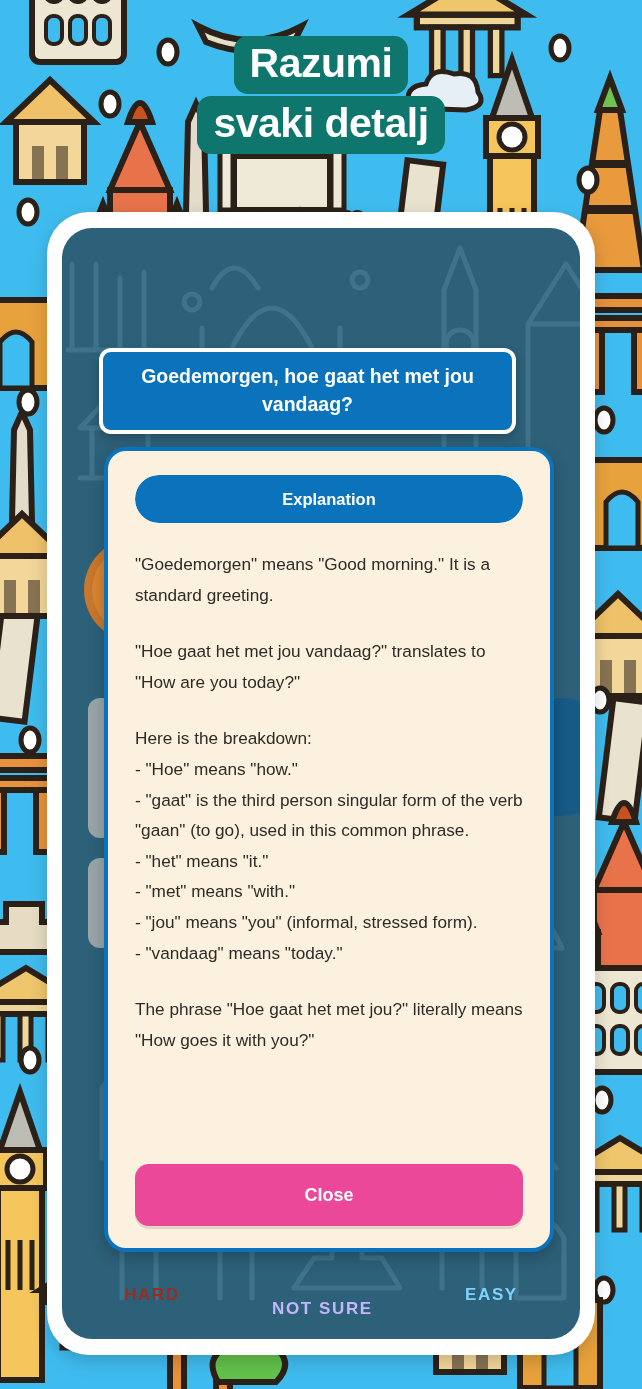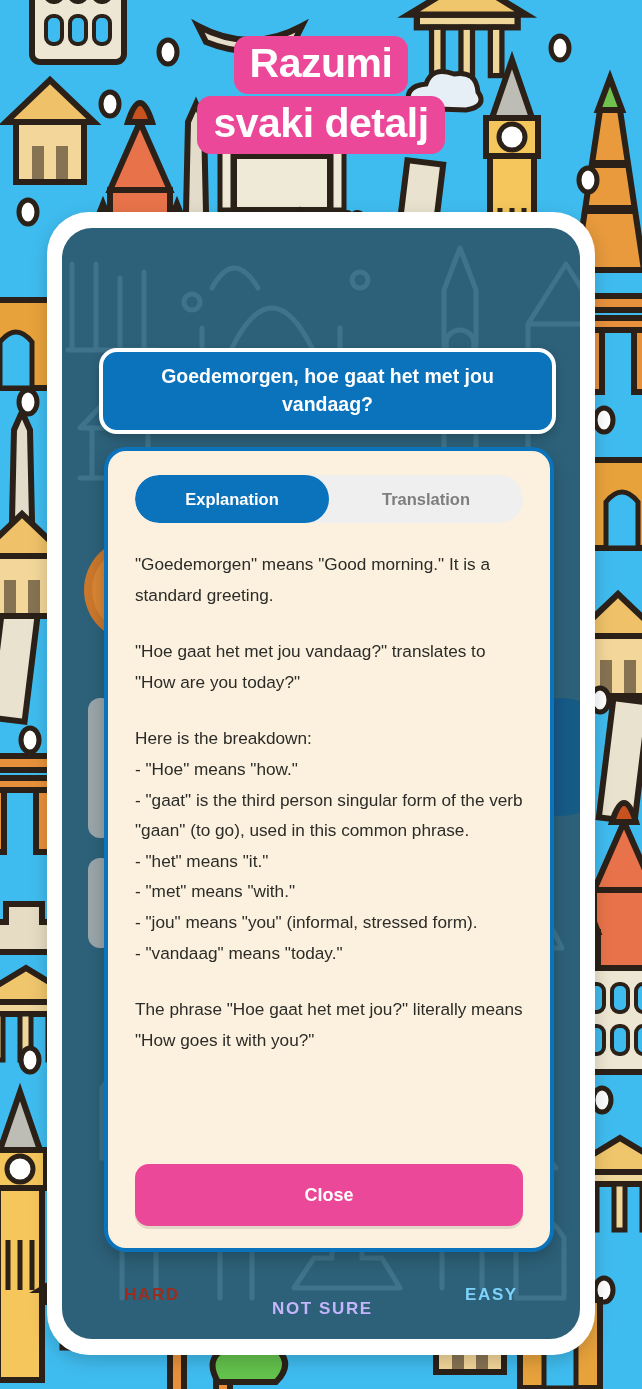--- a/index.html
+++ b/index.html
@@ -32,21 +32,21 @@
   #caption {
     position: absolute;
     left: 0; right: 0;
     top: 36px;
     text-align: center;
     z-index: 40;
     pointer-events: none;
   }
   #caption .cap-line {
     display: inline-block;
-    background: #ec4899;
+    background: #0f766e;
     color: #FFFFFF;
     font-size: 41px;
     font-weight: bold;
     line-height: 1.05;
     letter-spacing: -0.5px;
     padding: 6px 16px 9px 16px;
     border-radius: 14px;
     white-space: nowrap;
   }
   #caption .cap-row { line-height: 0; margin-bottom: 2px; }
@@ -172,25 +172,25 @@
   }
   .rating-hard     { color: #9B2D1F; }
   .rating-notsure  { color: #c4b5fd; margin-top: 29px; }
   .rating-easy     { color: #7dd3fc; }
 
   
   #question-banner {
     position: absolute;
     left: 99px;
     top: 348px;
-    width: 457px;
+    width: 417px;
     min-height: 86px;
     background: #0B72BC;
     border: 4px solid #FFFFFF;
-    border-radius: 18px;
+    border-radius: 12px;
     display: flex;
     align-items: center;
     justify-content: center;
     padding: 10px 26px;
     z-index: 30;
     box-shadow: 0 4px 10px rgba(0,0,0,0.22);
   }
   #question-banner .q-text {
     color: #FFFFFF;
     font-size: 19.5px;
@@ -505,21 +505,20 @@
   </div>
 
   <div id="question-banner">
     <div class="q-text">Goedemorgen, hoe gaat het met jou vandaag?</div>
   </div>
 
   <div id="explanation-panel">
 
     <div id="tab-strip">
       <div class="tab active">Explanation</div>
-      <div class="tab inactive">Translation</div>
     </div>
 
     <div id="explanation-body">
       <p>"Goedemorgen" means "Good morning." It is a standard greeting.</p>
       <p class="gap">"Hoe gaat het met jou vandaag?" translates to "How are you today?"</p>
       <p class="gap" style="white-space: pre-line;">Here is the breakdown:
 - "Hoe" means "how."
 - "gaat" is the third person singular form of the verb "gaan" (to go), used in this common phrase.
 - "het" means "it."
 - "met" means "with."

